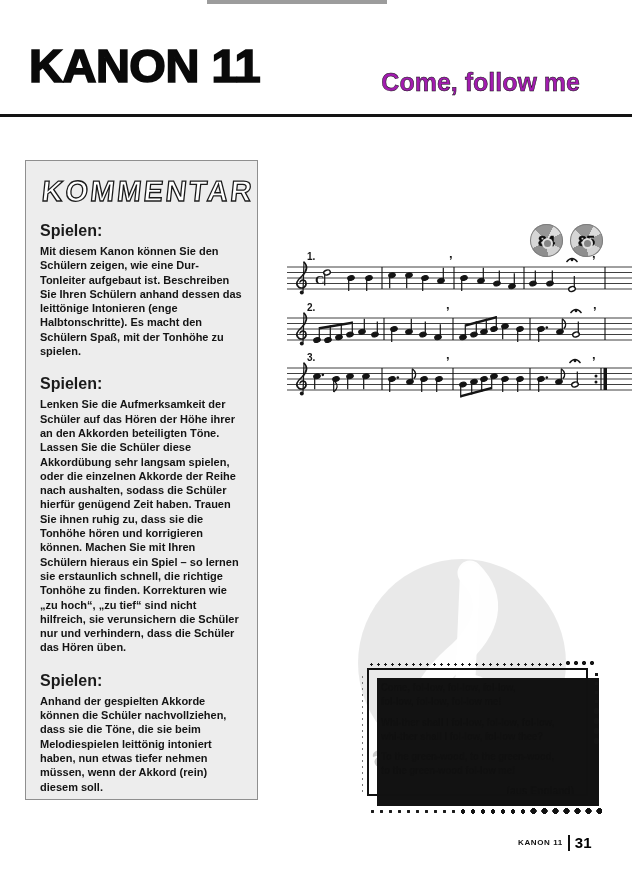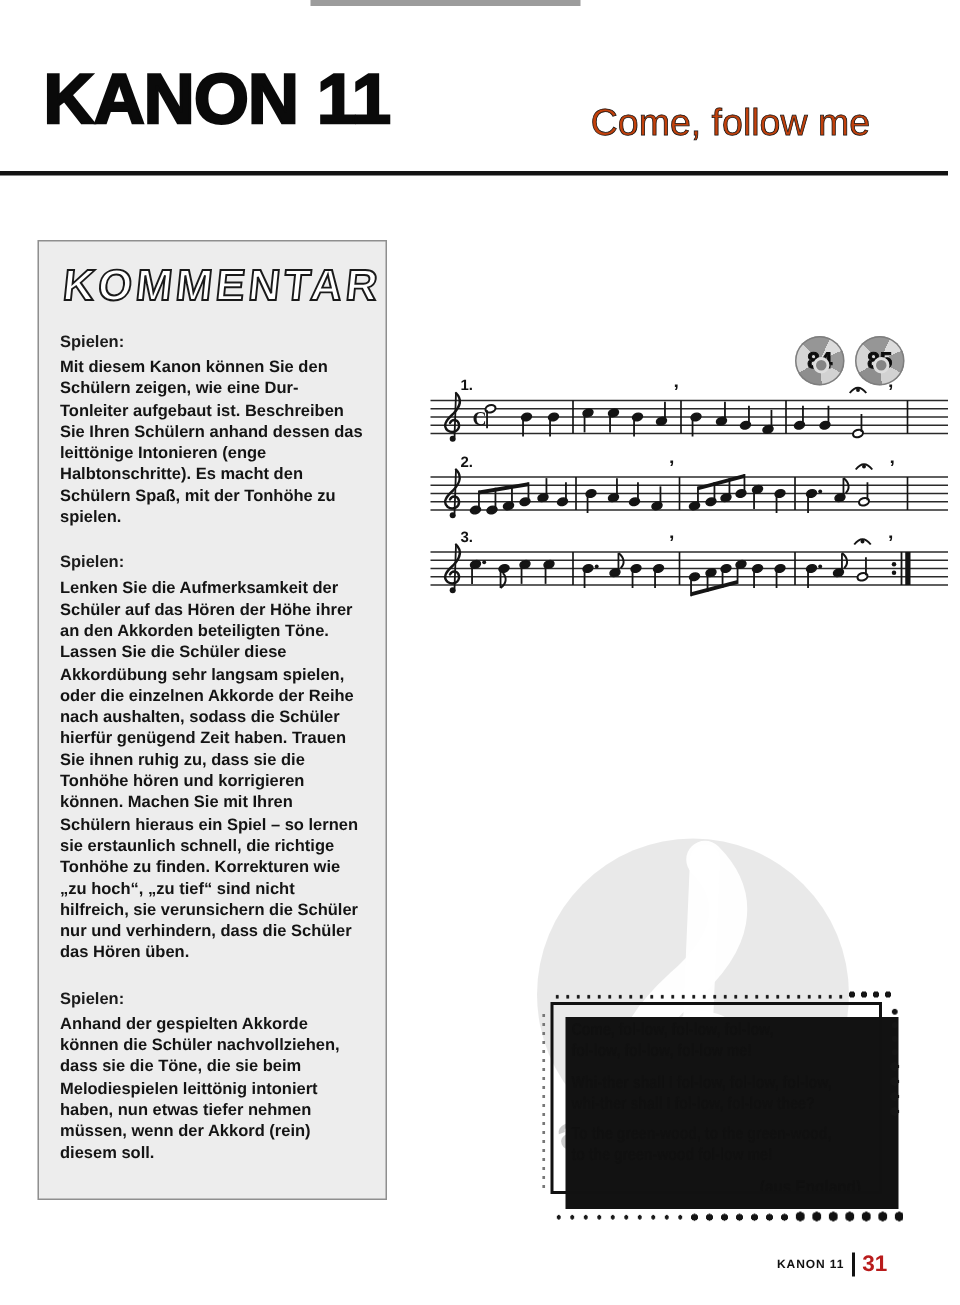--- a/index.html
+++ b/index.html
@@ -5,42 +5,42 @@
   html,body{margin:0;padding:0;background:#fff;}
   .page{position:relative;width:632px;height:870px;background:#ffffff;overflow:hidden;
         font-family:"Liberation Sans",sans-serif;color:#1b1b1b;}
 
   
   .top-sliver{position:absolute;left:207px;top:0;width:180px;height:4px;background:#9c9c9c;}
 
   
   .title{position:absolute;left:29px;top:38px;font-size:47px;font-weight:bold;
          letter-spacing:-0.5px;color:#0a0a0a;-webkit-text-stroke:1.7px #0a0a0a;}
-  .subtitle{position:absolute;right:52px;top:68px;font-size:25px;font-weight:normal;
-            color:#c2410c;-webkit-text-stroke:0.5px #0f0f0f;}
+  .subtitle{position:absolute;right:52px;top:68px;font-size:25px;font-weight:bold;
+            color:#a21caf;-webkit-text-stroke:0.5px #0f0f0f;}
   .rule{position:absolute;left:0;top:114px;width:640px;height:3px;background:#131313;}
 
   
   .watermark-circle{position:absolute;left:358px;top:559px;width:208px;height:208px;
                     border-radius:50%;background:rgba(0,0,0,0.085);}
   .watermark-circle svg{position:absolute;left:22px;top:4px;overflow:visible;}
   .watermark-text{position:absolute;left:372px;top:742px;width:260px;
                   transform:rotate(-22deg);transform-origin:0 50%;
                   font-size:30px;font-weight:bold;color:rgba(90,90,90,0.30);
                   letter-spacing:1px;pointer-events:none;}
 
   
   .kommentar{position:absolute;left:25px;top:160px;width:233px;height:640px;
              background:#ededed;border:1px solid #8f8f8f;box-sizing:border-box;
              padding:12px 14px;overflow:hidden;}
   .kommentar-title{font-size:29px;font-weight:bold;color:#ffffff;
                    -webkit-text-stroke:1.3px #1a1a1a;letter-spacing:2.5px;
                    transform:skewX(-6deg);margin:2px 0 14px 2px;}
   .sec{margin-bottom:17px;}
-  .sec-h{font-size:11px;font-weight:bold;margin-bottom:4px;}
+  .sec-h{font-size:16px;font-weight:bold;margin-bottom:4px;}
   .sec p{margin:0;font-size:11px;line-height:1.3;font-weight:bold;color:#141414;}
 
   
   .cds{position:absolute;left:530px;top:224px;display:flex;gap:7px;}
   .cd{position:relative;width:33px;height:33px;border-radius:50%;
       background:conic-gradient(from 25deg,#dcdcdc 0 40deg,#9a9a9a 40deg 95deg,
         #d2d2d2 95deg 150deg,#8e8e8e 150deg 215deg,#d6d6d6 215deg 290deg,#969696 290deg 360deg);
       box-shadow:inset 0 0 0 1px #7e7e7e;}
   .cd::after{content:"";position:absolute;left:50%;top:58%;width:7px;height:7px;margin:-5px 0 0 -5px;
              border-radius:50%;background:#858585;border:2px solid #dedede;}
@@ -76,21 +76,21 @@
   .stanza{margin-bottom:6px;}
   .lline{font-size:11.5px;font-weight:bold;line-height:1.24;white-space:nowrap;
          transform:scaleX(0.82);transform-origin:0 50%;color:#101010;}
   .attribution{font-size:12px;font-weight:bold;text-align:right;white-space:nowrap;
                transform:scaleX(0.85);transform-origin:100% 50%;color:#101010;}
 
   
   .footer{position:absolute;left:518px;top:834px;display:flex;align-items:center;gap:5px;}
   .f-label{font-size:8px;font-weight:bold;letter-spacing:0.6px;color:#111;}
   .f-bar{width:2px;height:16px;background:#111;}
-  .f-num{font-size:15px;font-weight:bold;color:#b91c1c;}
+  .f-num{font-size:15px;font-weight:bold;color:#000000;}
 </style>
 </head>
 <body>
 
 <div class="page">
 
   <div class="top-sliver"></div>
 
   <div class="title">KANON 11</div>
   <div class="subtitle">Come, follow me</div>

